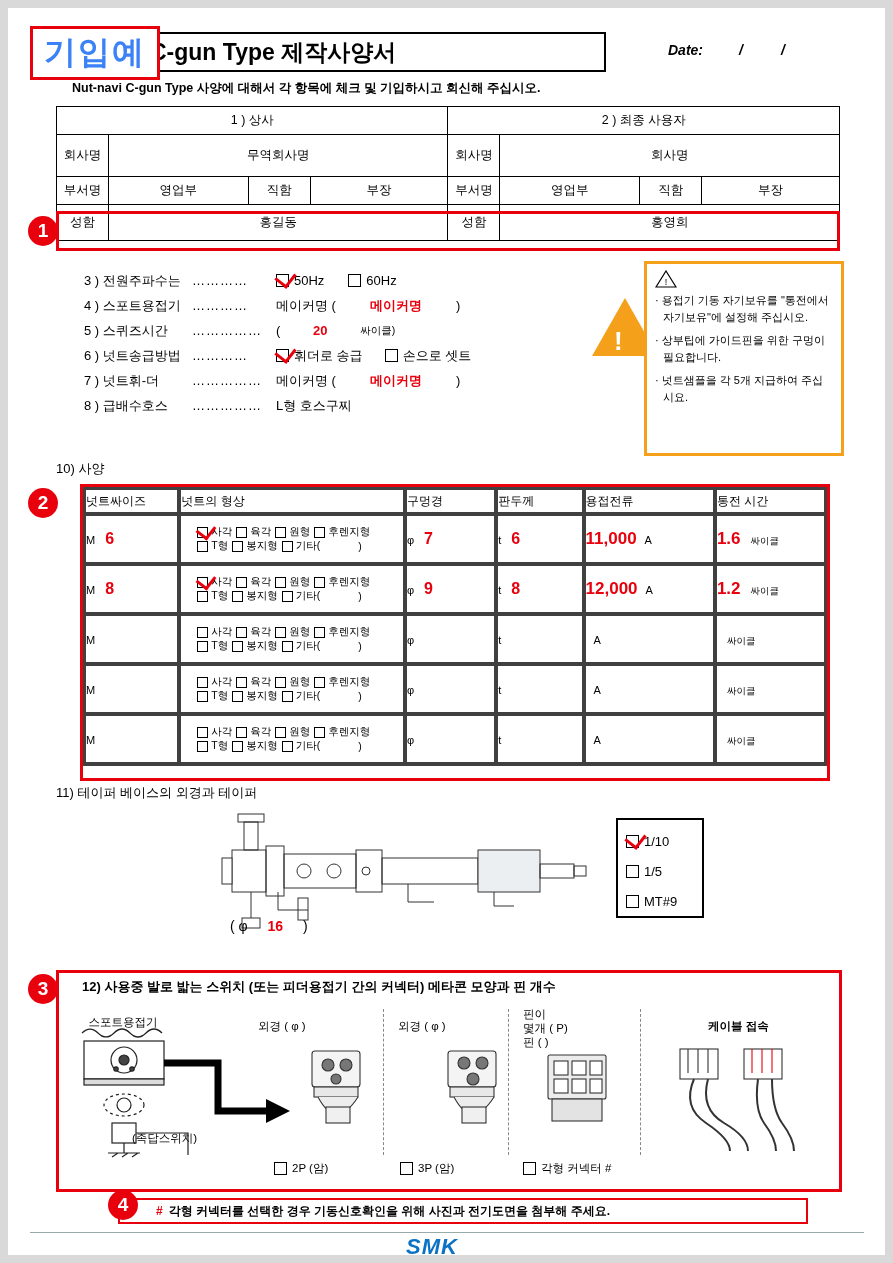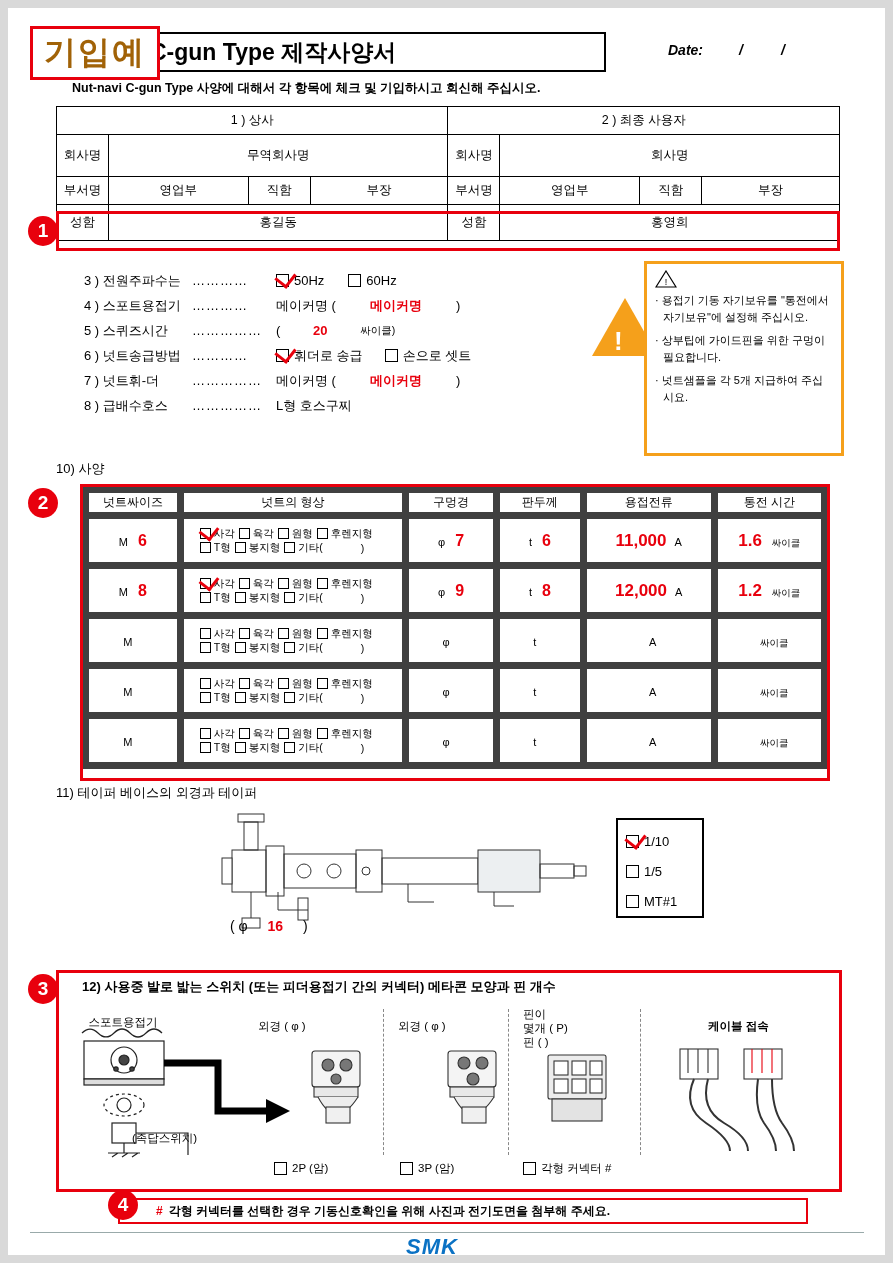--- a/index.html
+++ b/index.html
@@ -33,21 +33,21 @@
   .date-row .d-label { width:52px; }
   .date-row .sl { width:42px; text-align:center; }
   .subtitle {
     position:absolute; left:64px; top:72px; width:760px;
     font-size:12.5px; font-weight:bold;
   }
   .stamp {
     position:absolute; left:22px; top:18px; width:130px; height:54px;
     border:3px solid #e8000d; background:#fff;
     display:flex; align-items:center; justify-content:center;
-    color:#a16207; font-size:32px; font-weight:bold; letter-spacing:2px;
+    color:#3b82f6; font-size:32px; font-weight:bold; letter-spacing:2px;
     z-index:20;
   }
   
   .tbl { border-collapse:collapse; }
   .tbl td { border:1px solid #000; font-size:12.5px; text-align:center; padding:0; height:28px; }
   #cust { position:absolute; left:48px; top:98px; width:784px; }
   #cust td.k { width:52px; }
   .num-badge {
     position:absolute; width:30px; height:30px; border-radius:50%;
     background:#e8000d; color:#fff; font-size:19px; font-weight:bold;
@@ -82,21 +82,21 @@
     position:absolute; left:584px; top:290px; width:0; height:0;
     border-left:33px solid transparent; border-right:33px solid transparent;
     border-bottom:58px solid #f5a01b;
   }
   .bigtri-inner {
     position:absolute; left:606px; top:318px; font-size:26px; font-weight:bold; color:#fff;
   }
   
   .sec10 { position:absolute; left:48px; top:452px; font-size:13px; }
   #nut { position:absolute; left:74px; top:478px; width:746px; }
-  #nut td { border:7px solid #404040; font-size:11px; text-align:center;margin-top:15px; }
+  #nut td { border:4px solid #404040; font-size:11px; text-align:left;margin-top:15px; }
   #nut thead td { height:26px; font-size:12px; }
   #nut tbody td { height:50px; }
   .shape-cell { text-align:left; padding:3px 4px; }
   .shape-row { display:flex; gap:4px; align-items:center; white-space:nowrap;padding-left:16px; }
   .shape-row .opt { display:flex; align-items:center; font-size:10.5px; }
   .shape-row .opt .cbx { width:11px; height:11px; margin-right:3px; }
   .shape-row .opt .cbx.on::after { left:1px; top:-6px; width:11px; height:13px; border-width:3px; }
   .mcell { font-size:14px; }
   .mcell .v { color:#e8000d; font-weight:bold; font-size:16px; margin-left:10px; }
   .unitcell { text-align:left; padding-left:8px; font-size:13px; }
@@ -512,21 +512,21 @@
     <div class="row">
       <span class="cbx on"></span>
       <span>1/10</span>
     </div>
     <div class="row">
       <span class="cbx"></span>
       <span>1/5</span>
     </div>
     <div class="row">
       <span class="cbx"></span>
-      <span>MT#1</span>
+      <span>MT#9</span>
     </div>
   </div>
   <div class="phi16">
     <span>( φ</span>
     <span class="v" style="margin:0 16px">16</span>
     <span>)</span>
   </div>
 
   <div class="sec12">12) 사용중 발로 밟는 스위치 (또는 피더용접기 간의 커넥터) 메타콘 모양과 핀 개수</div>
   <div class="conn-area">

